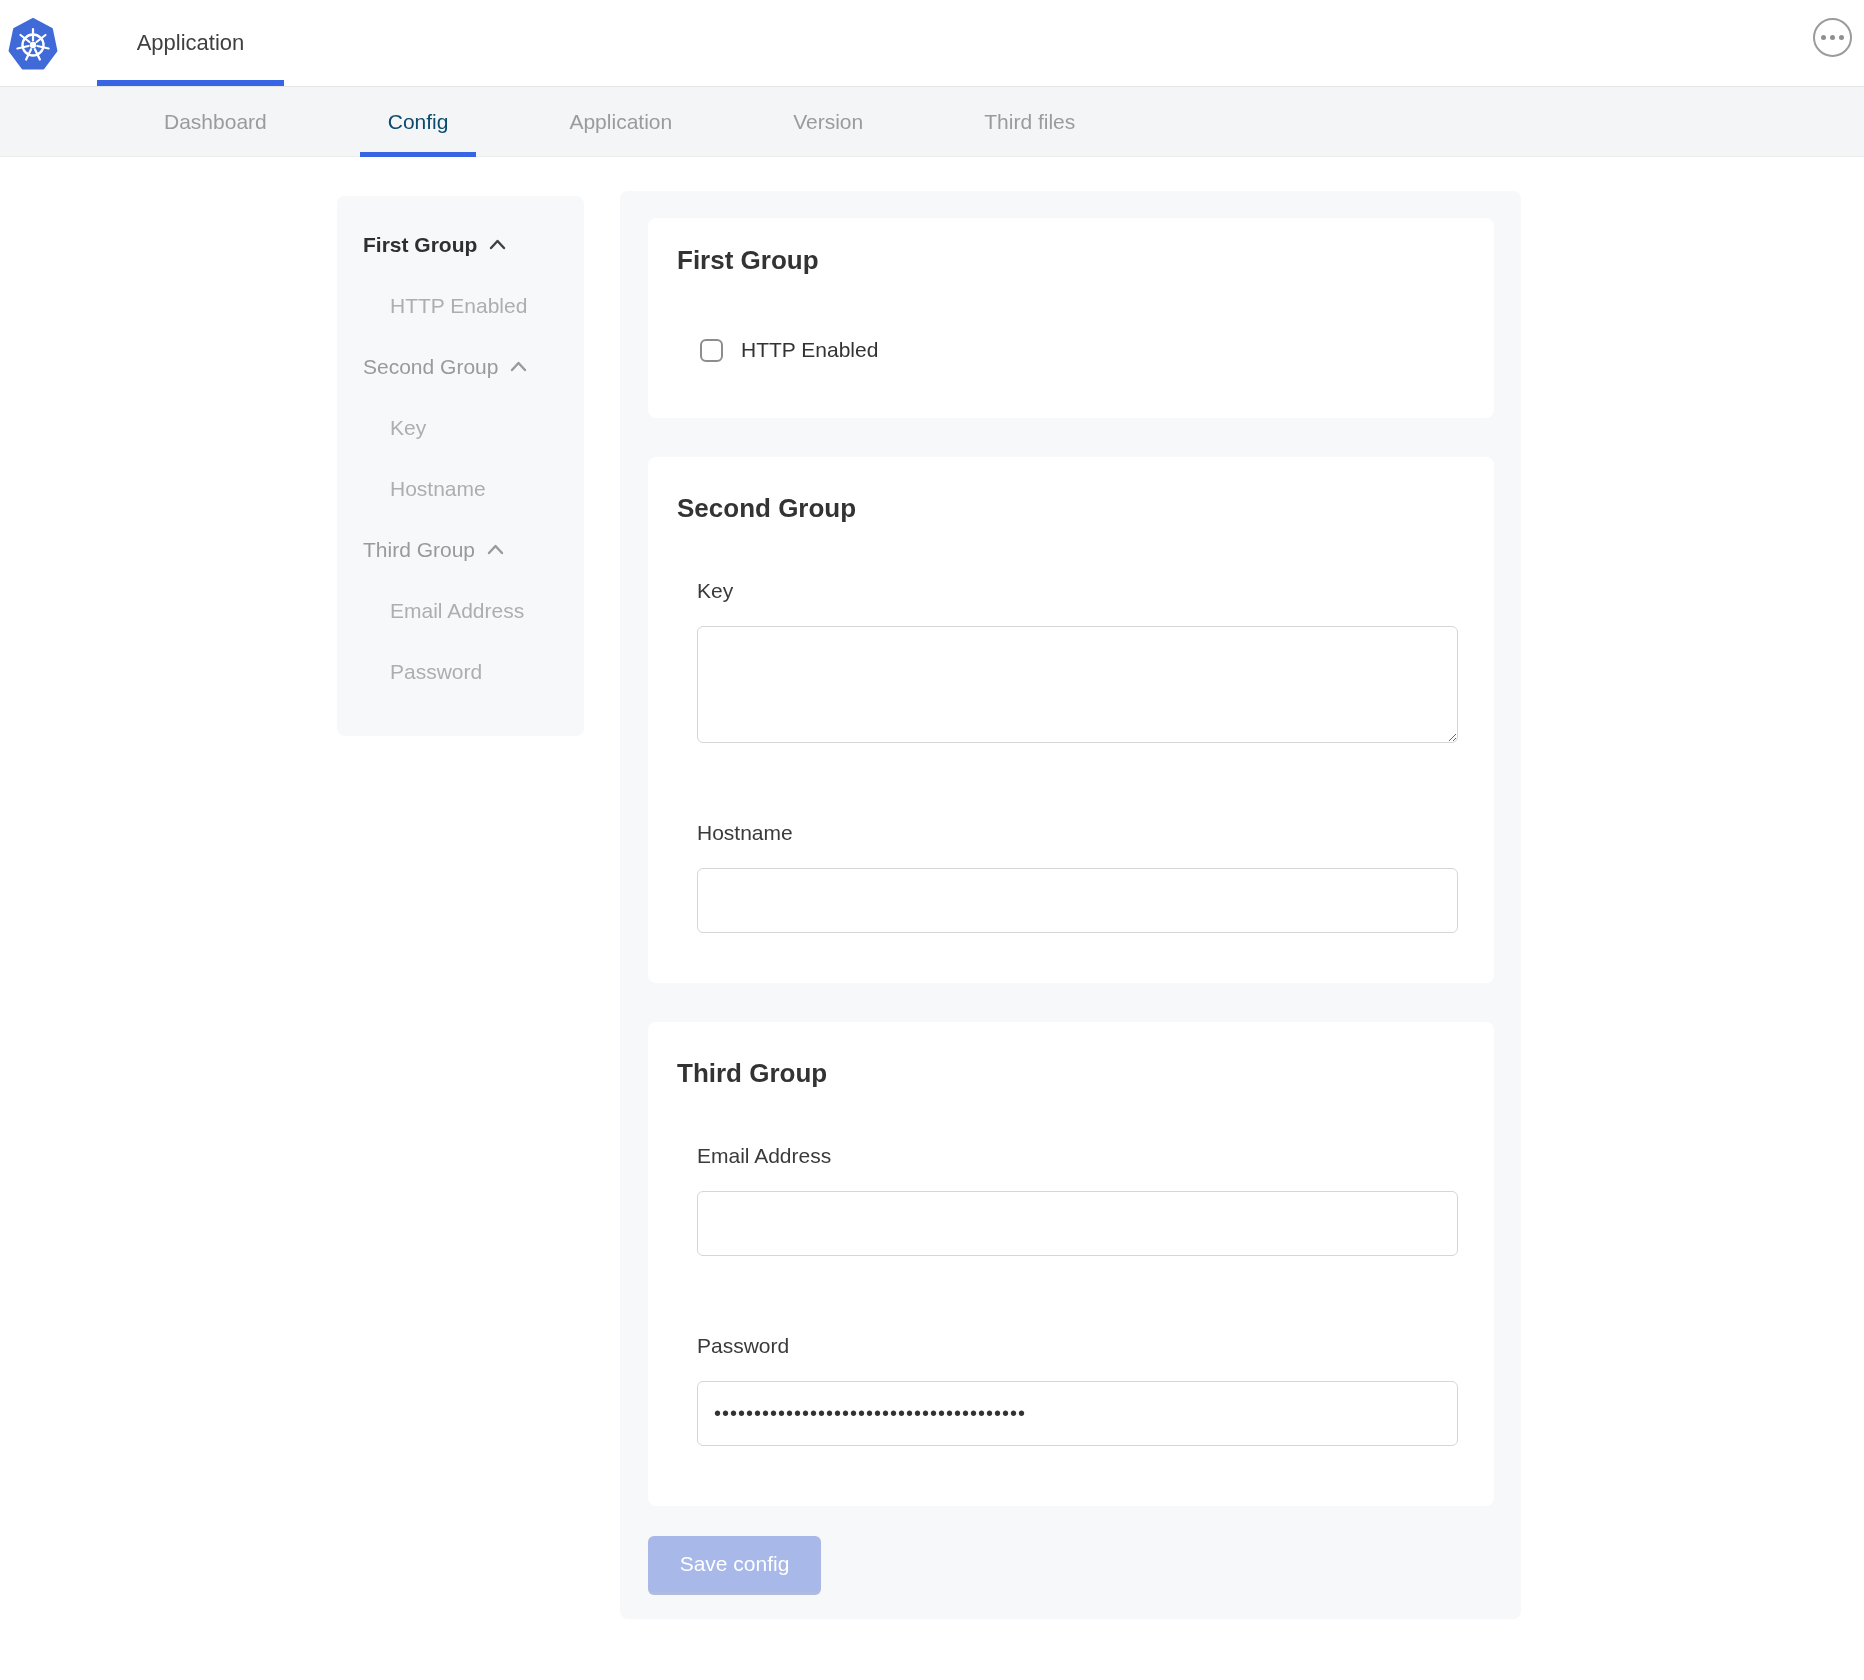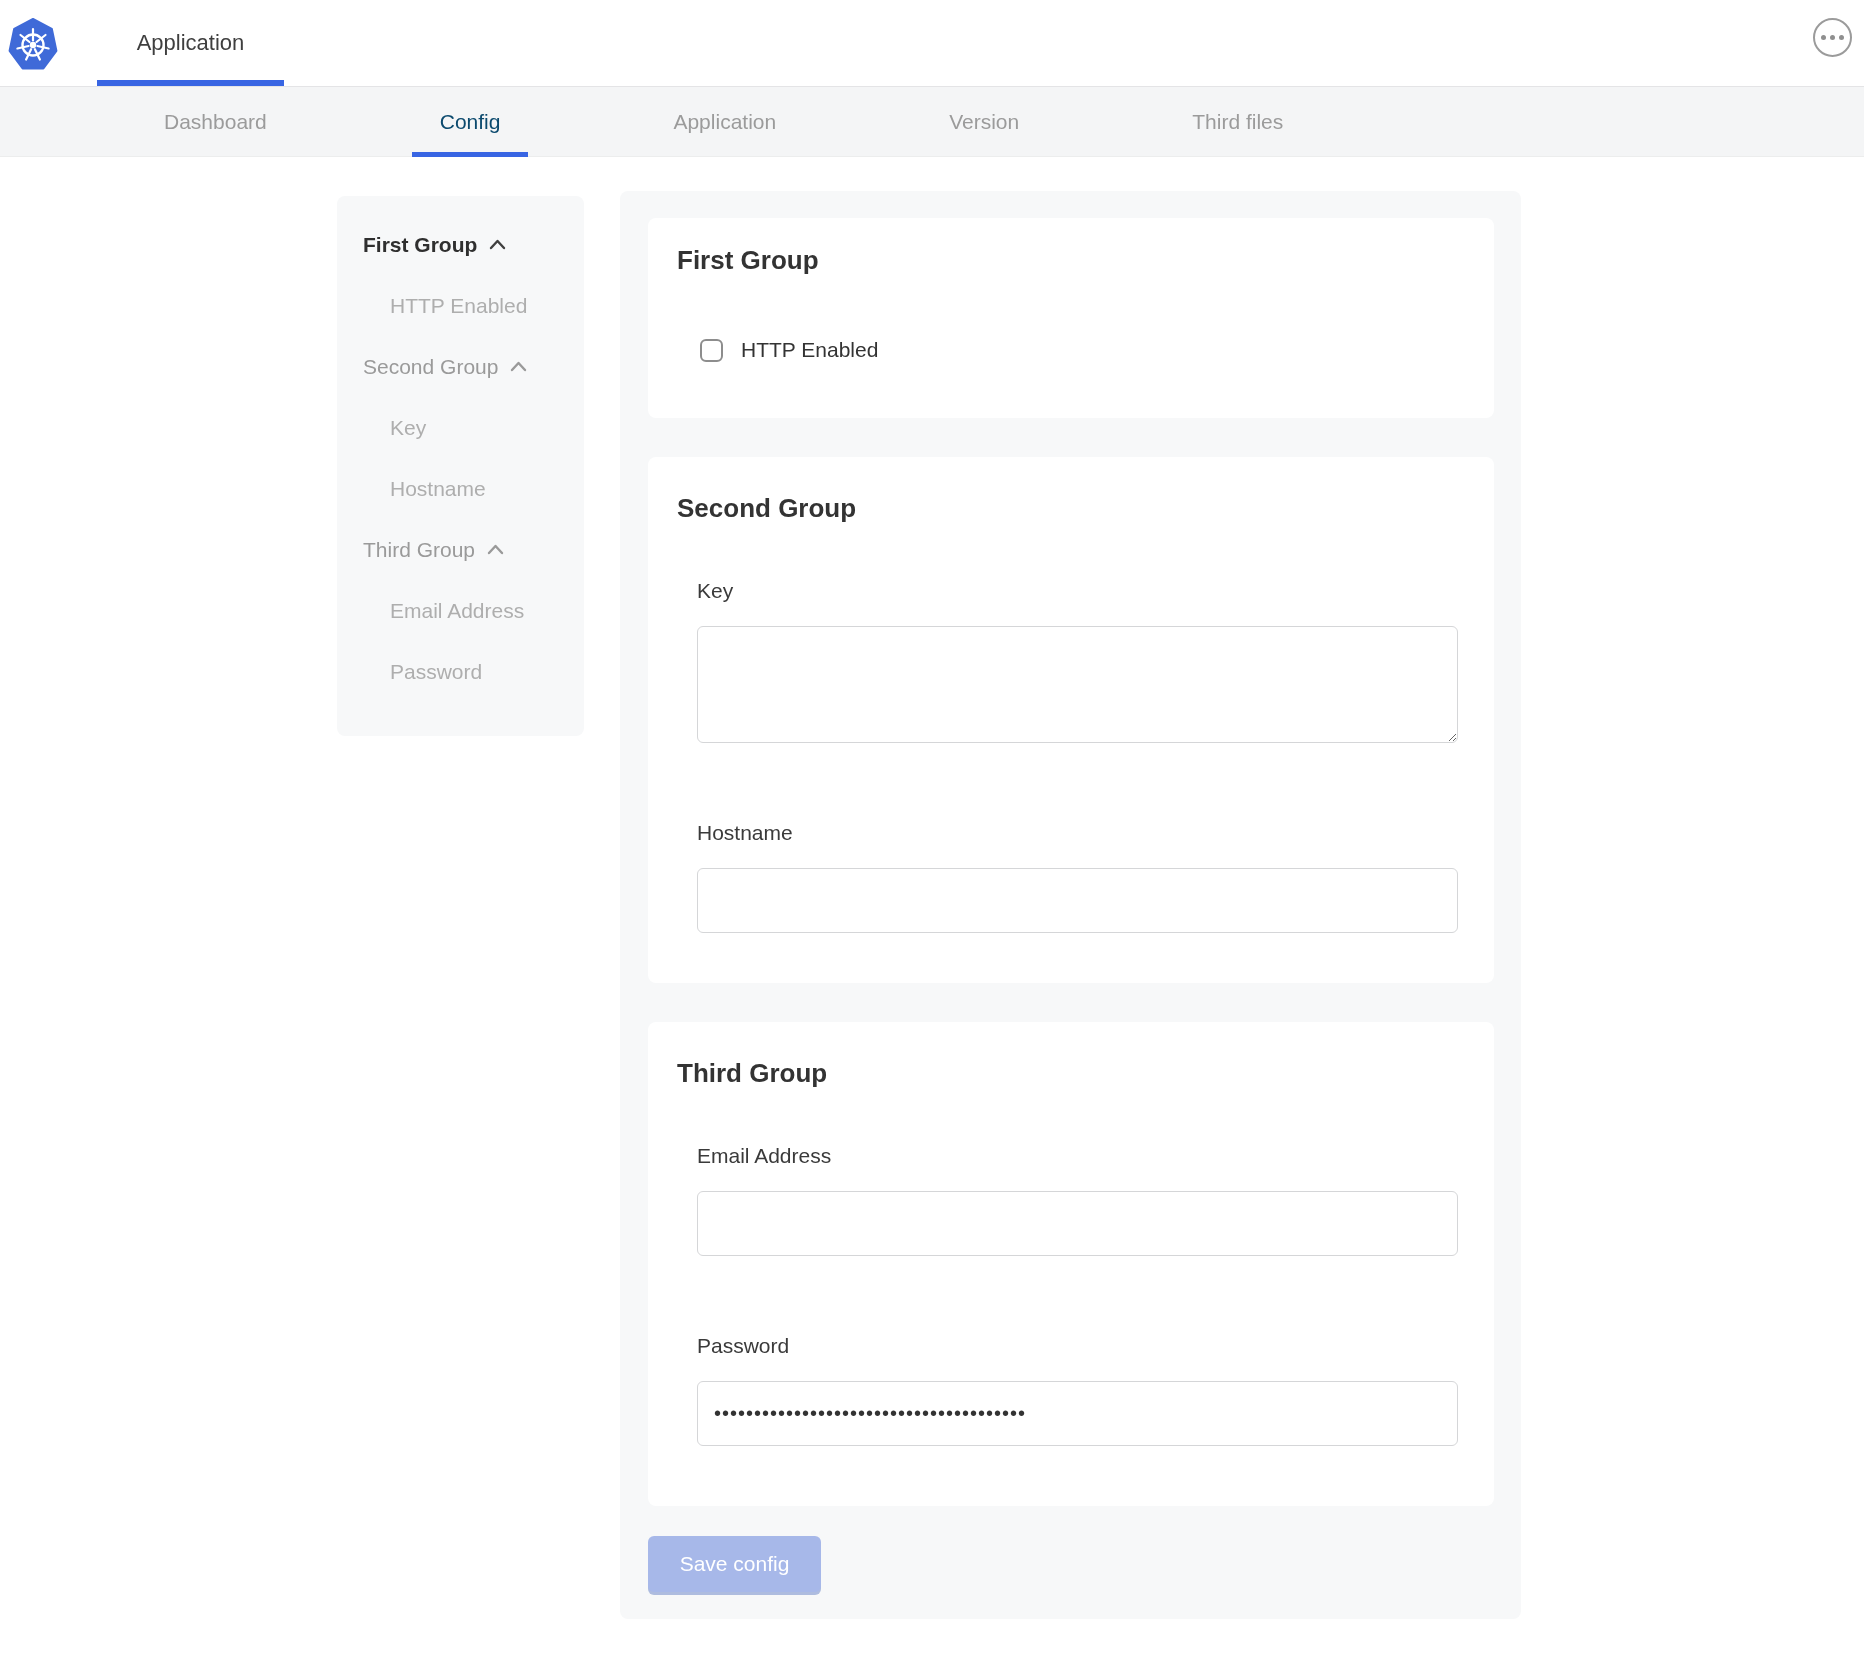--- a/index.html
+++ b/index.html
@@ -33,21 +33,21 @@
     position:absolute;right:12px;top:18px;width:39px;height:39px;
     border:2px solid #9b9b9b;border-radius:50%;background:#fff;
     display:flex;align-items:center;justify-content:center;gap:4px;
     cursor:pointer;padding:0;box-sizing:border-box;
   }
   .more-btn .dot{width:5px;height:5px;border-radius:50%;background:#8f8f8f;}
   
   .sub-nav{
     height:70px;background:#f4f5f6;border-bottom:1px solid #eceded;
     display:flex;align-items:stretch;
-    padding-left:136px;gap:117px;
+    padding-left:136px;gap:65px;
     box-sizing:border-box;
   }
   .nav-tab{
     position:relative;display:flex;align-items:center;
     padding:0 28px;font-size:21px;color:#9b9b9b;cursor:pointer;white-space:nowrap;
   }
   .nav-tab.active{color:#0c4a6e;text-align:center;}
   .nav-tab.active::after{
     content:"";position:absolute;left:0;right:0;bottom:-1px;height:5px;background:#3865e3;
   }

